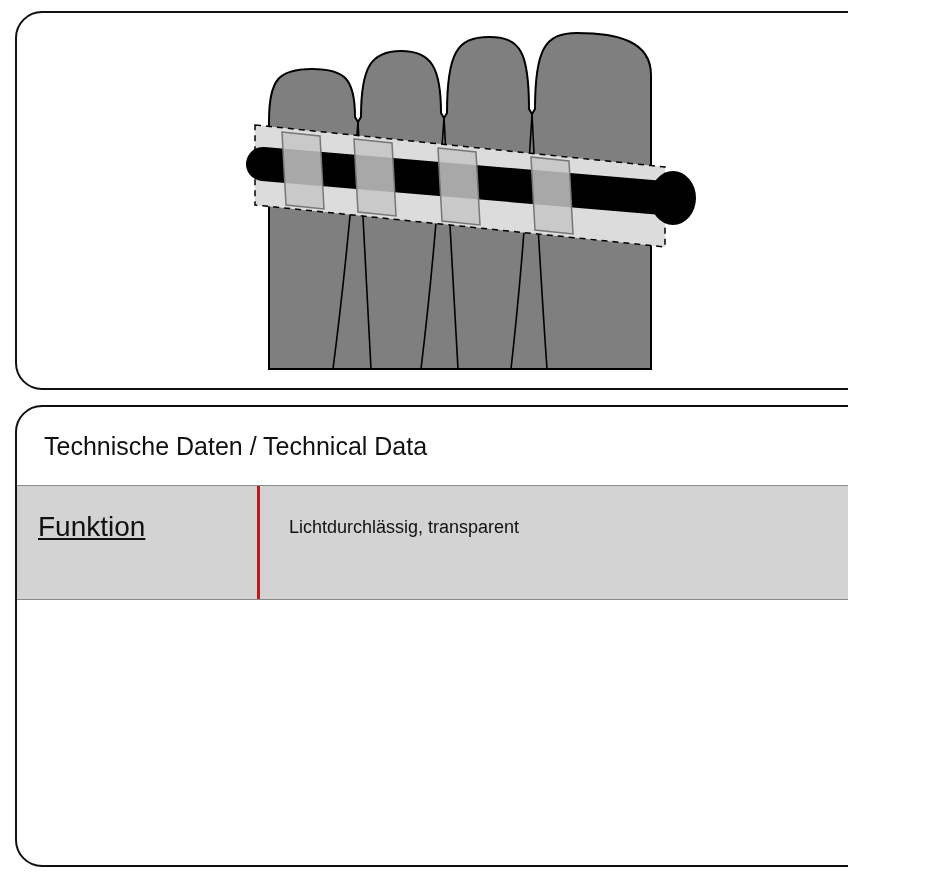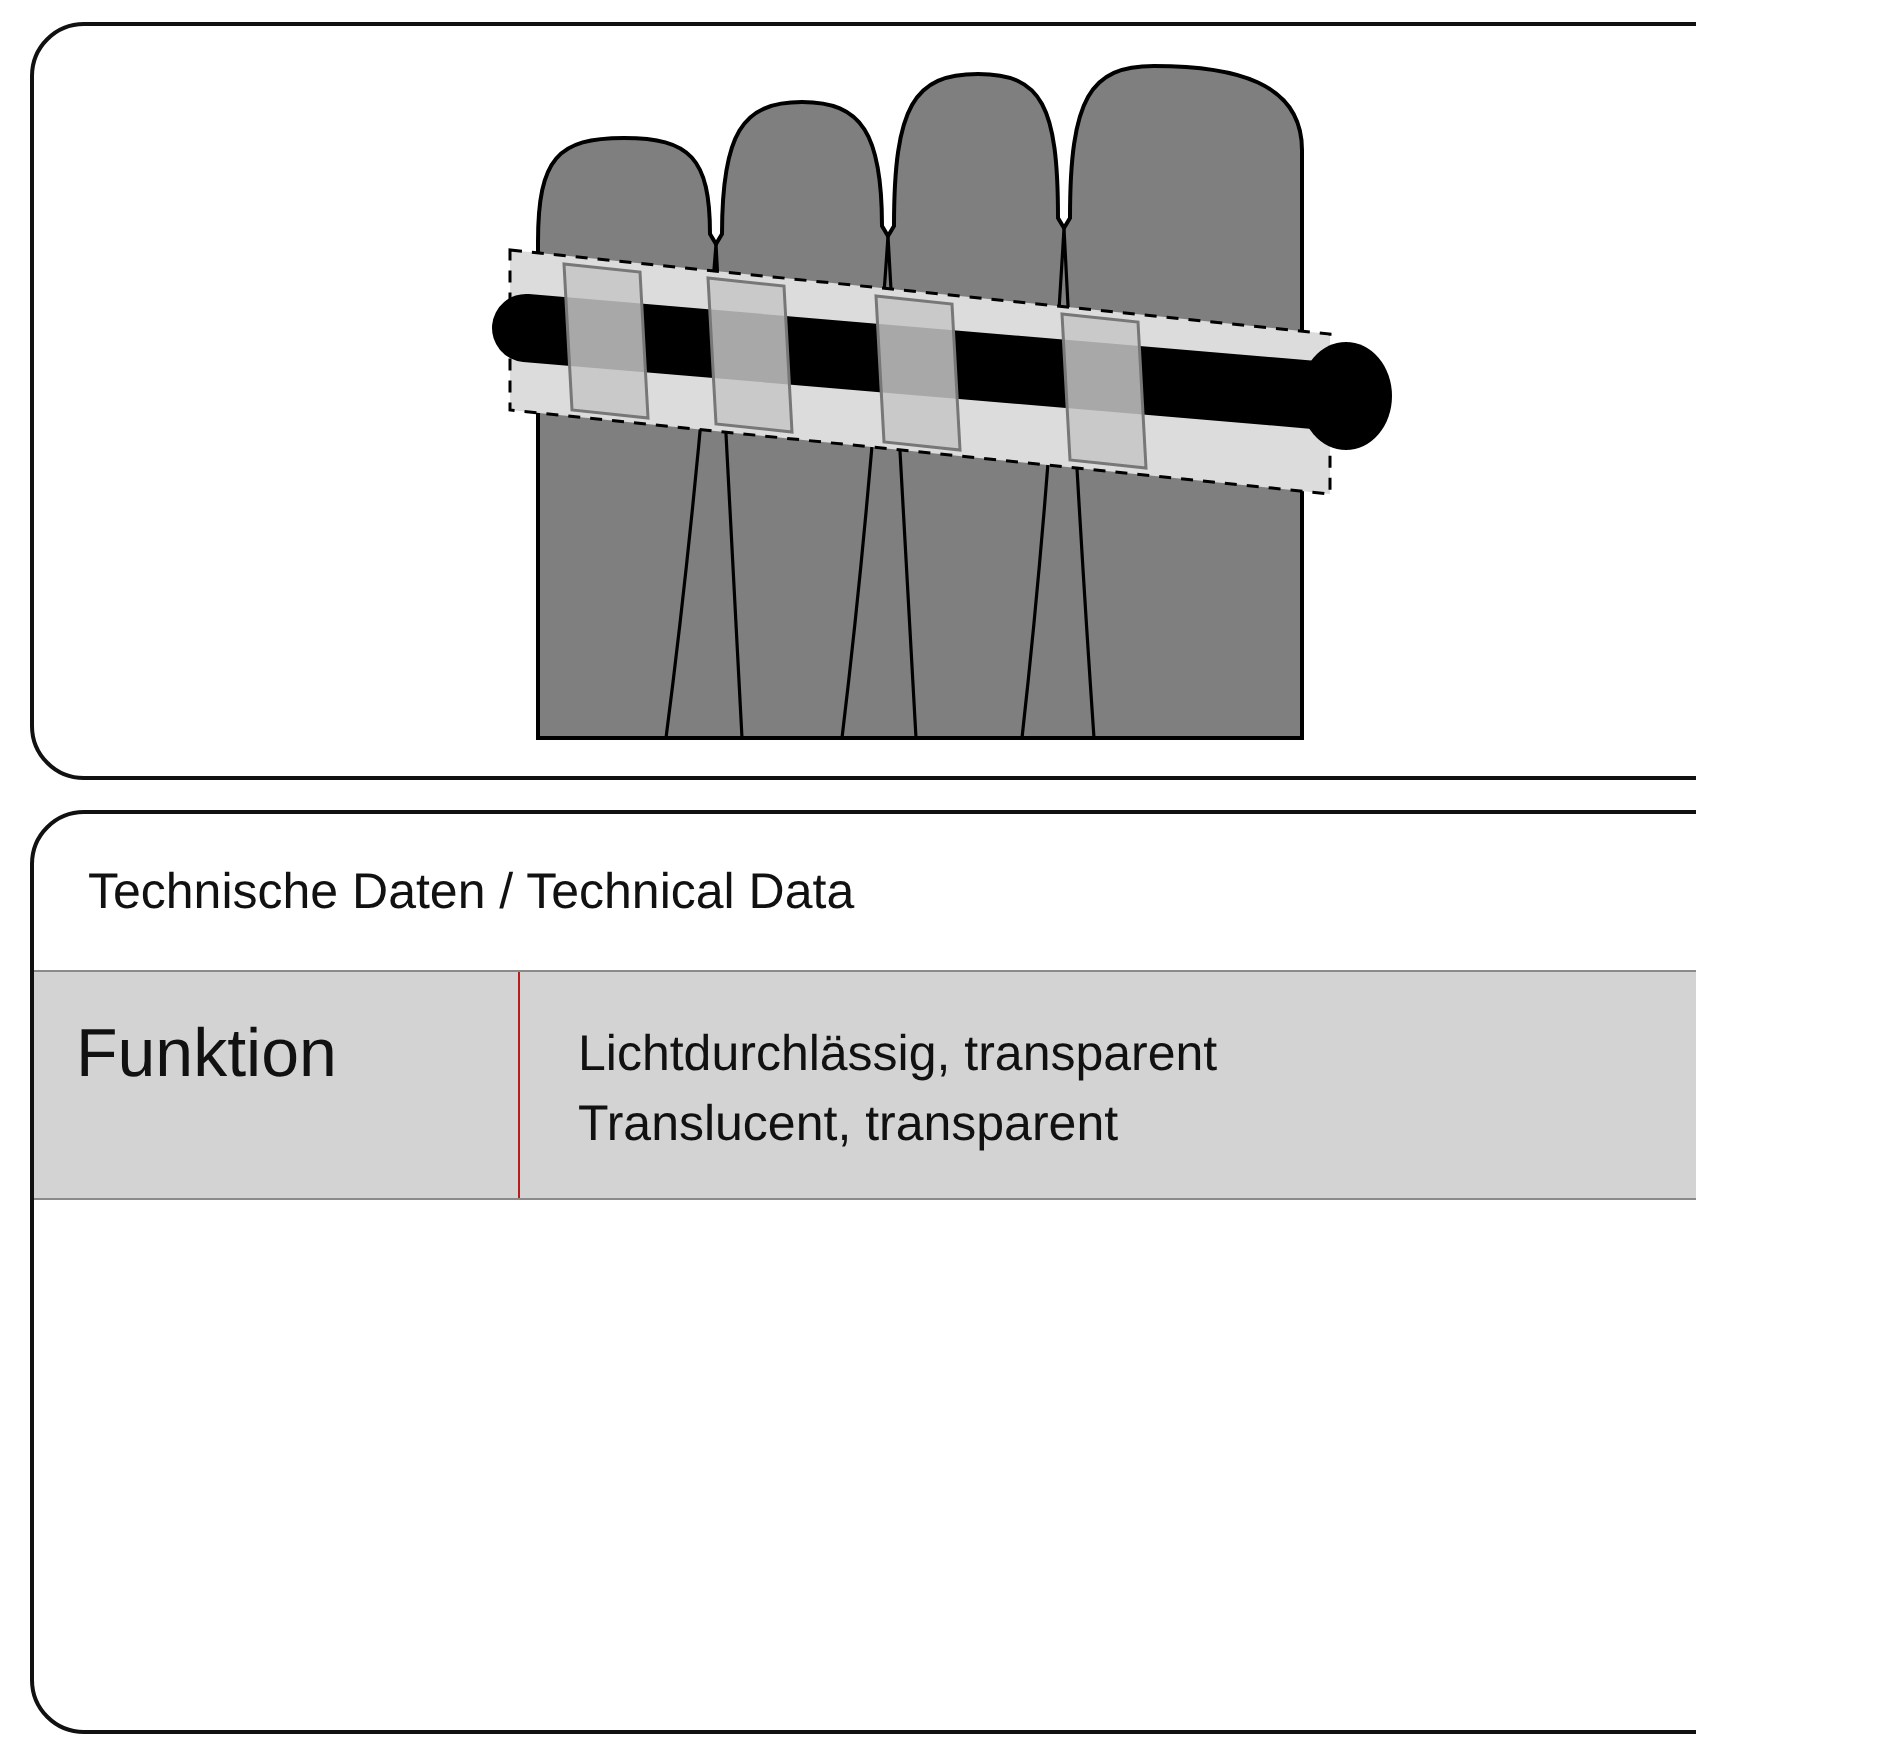--- a/index.html
+++ b/index.html
@@ -62,30 +62,31 @@
     border-bottom: 1px solid #8a8a8a;
   }
   .row-variant {
     background: #ffffff;
     flex: 1 1 auto;
   }
   .cell-label {
     width: 243px;
     flex: 0 0 243px;
     box-sizing: border-box;
-    border-right: 1px solid #b91c1c;
+    border-right: 3px solid #b91c1c;
     padding-left: 21px;
-    font-size: 34px;
+    font-size: 28px;
     line-height: 34px;
+    text-decoration: underline;
   }
   .cell-value {
     flex: 1 1 auto;
     box-sizing: border-box;
     padding-left: 29px;
-    font-size: 25px;
+    font-size: 18px;
     line-height: 35px;
   }
   .row-function .cell-label { padding-top: 24px; }
   .row-function .cell-value { padding-top: 24px; }
   .row-variant .cell-label { padding-top: 58px; }
   .row-variant .cell-value { padding-top: 42px; }
   .label-line { display: block; }
   .label-gap { margin-top: 68px; }
   .para {
     max-width: 620px;
@@ -132,19 +133,18 @@
   <div class="frame" id="bottom-frame">
 
     <div class="tbl-title">Technische Daten / Technical Data</div>
 
     <div class="tbl-row row-function">
       <div class="cell-label">
         <span class="label-line">Funktion</span>
       </div>
       <div class="cell-value">
         <span class="label-line">Lichtdurchlässig, transparent</span>
-        <span class="label-line">Translucent, transparent</span>
       </div>
     </div>
 
 
   </div>
 </div>
 
 </body></html>

